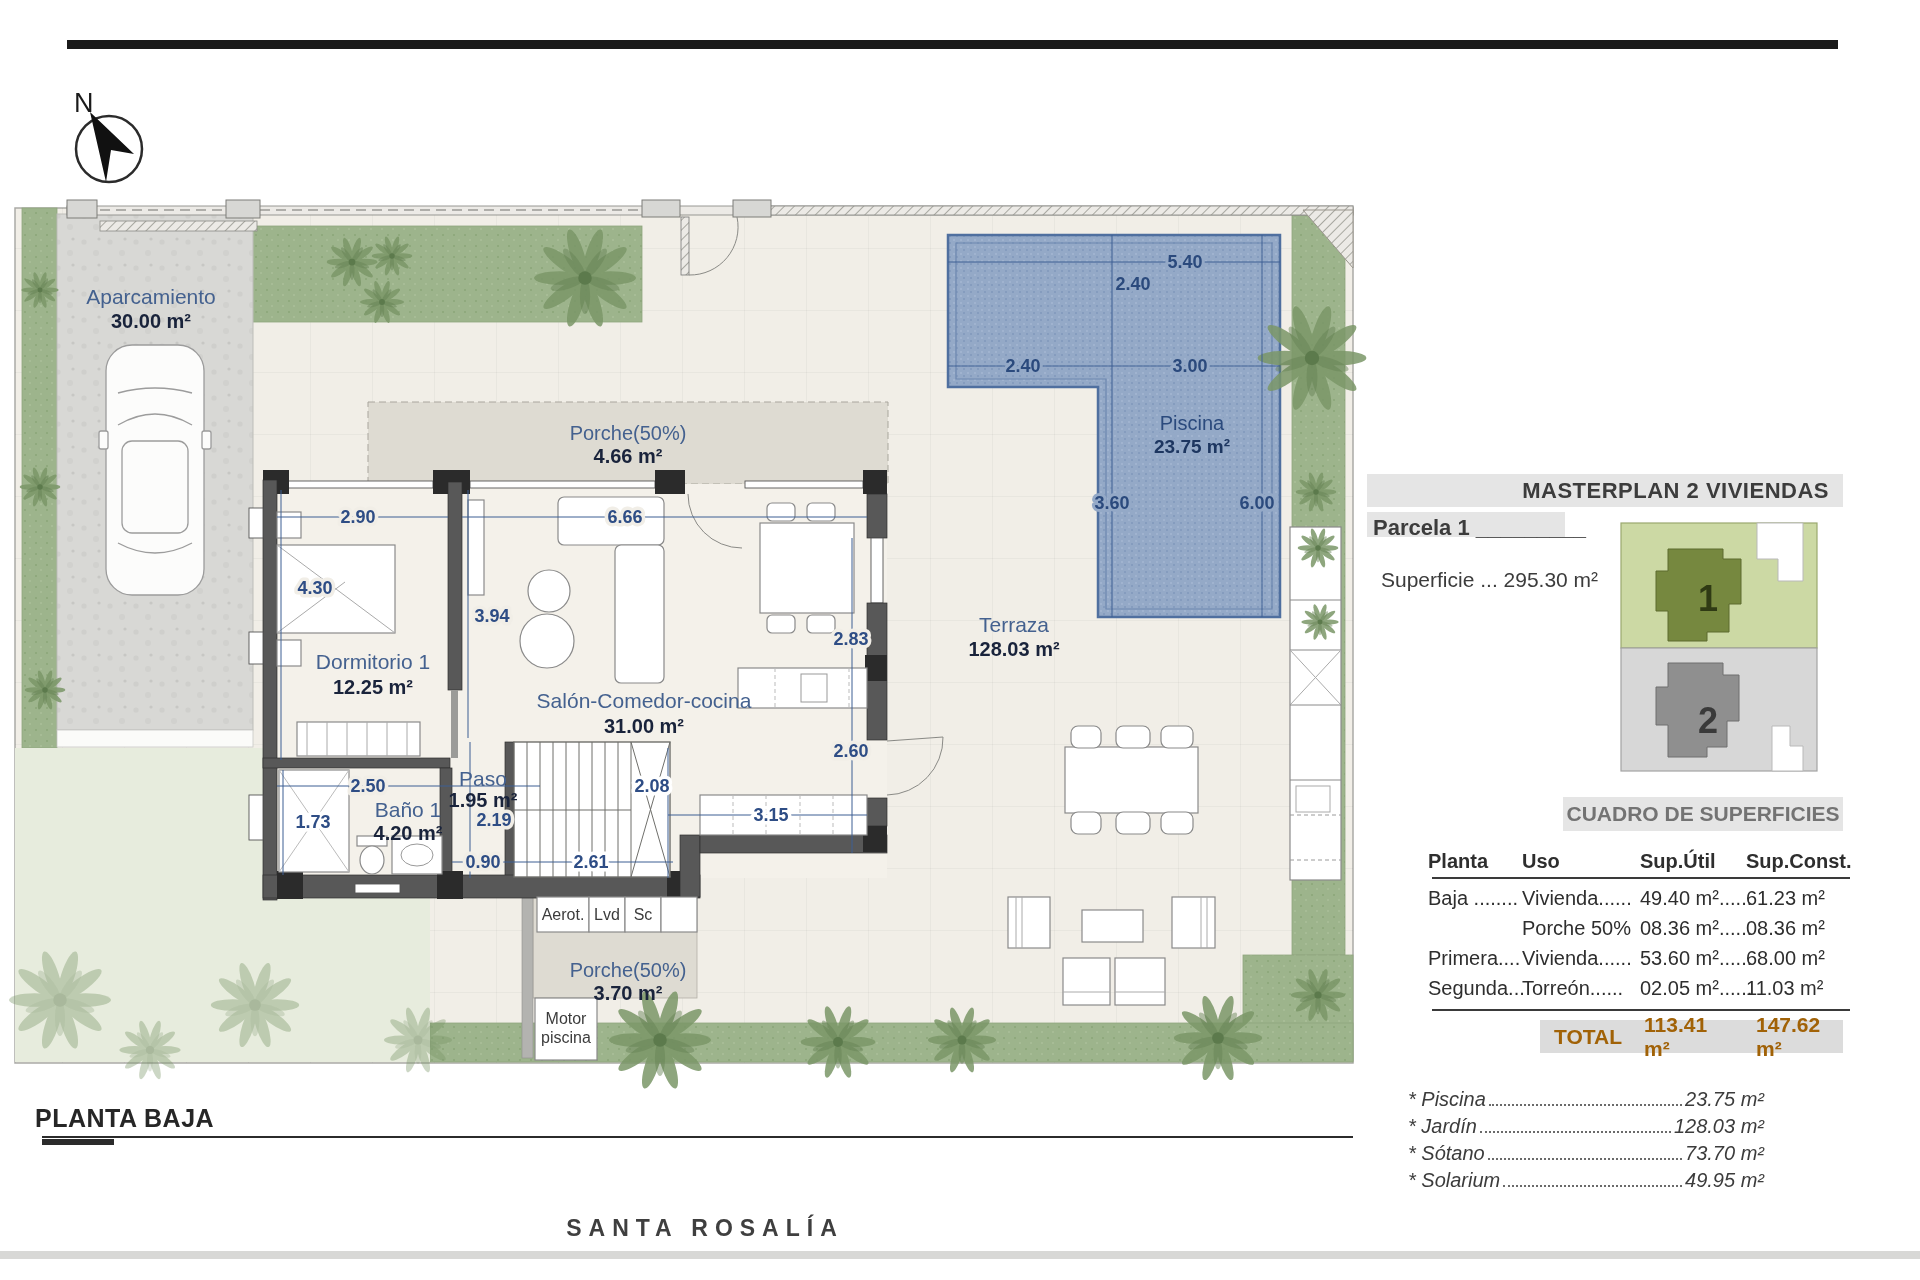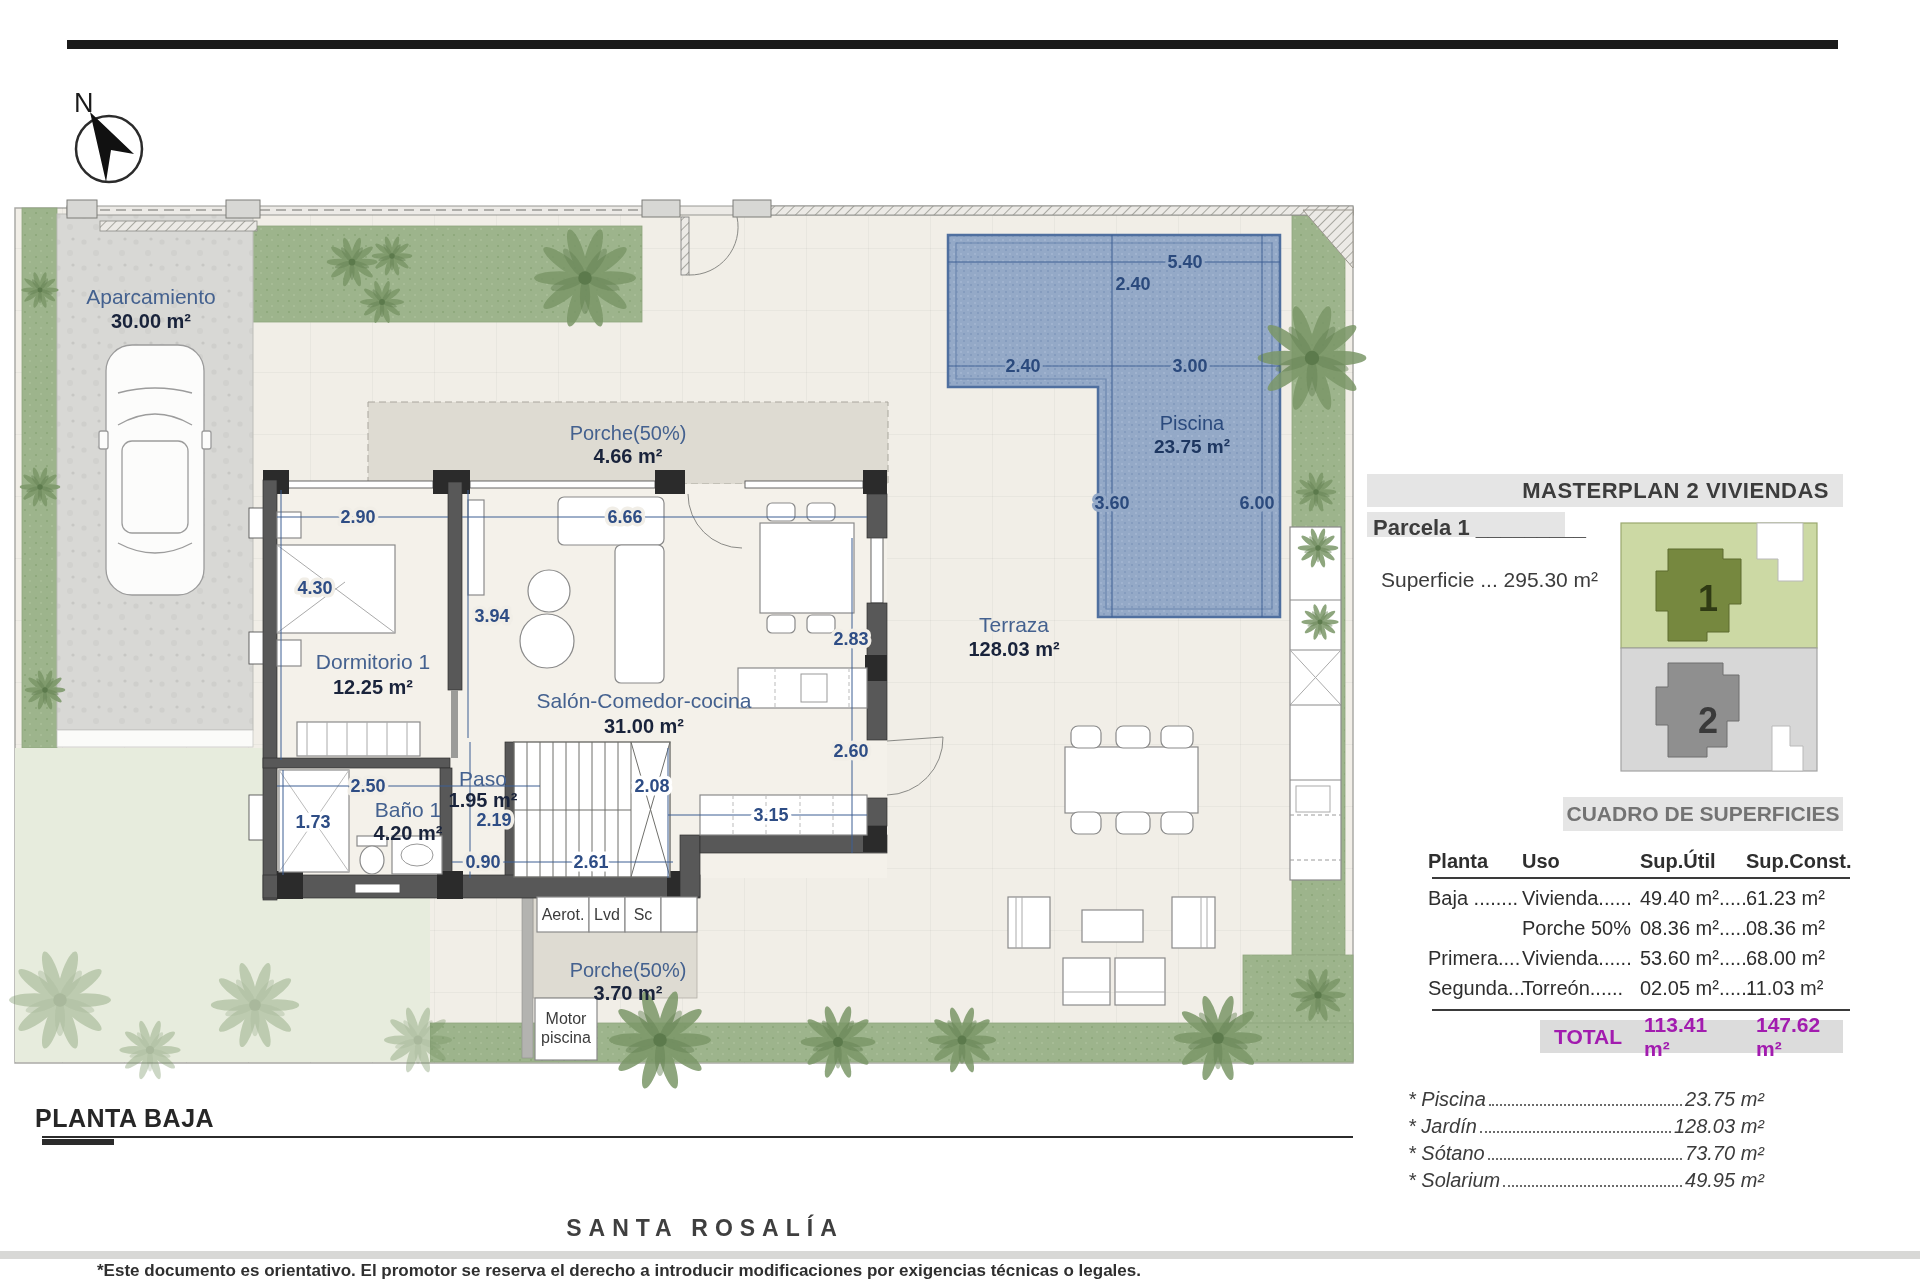--- a/index.html
+++ b/index.html
@@ -18,21 +18,21 @@
   #superficie{left:1373px;top:568px;font-size:21px;color:#3c3c3c;white-space:nowrap;margin-left:8px;}
   #minimap{left:1620px;top:521px;width:198px;height:252px;}
   #cuadro-band{left:1563px;top:797px;width:280px;height:34px;background:#e5e5e5;}
   #cuadro-band span{display:block;text-align:center;font-size:21px;font-weight:bold;color:#737373;line-height:34px;}
   #suptable{left:1428px;top:847px;width:422px;font-size:20px;color:#2e2e2e;}
   #suptable .trow{display:grid;grid-template-columns:94px 118px 106px 104px;height:30px;line-height:30px;white-space:nowrap;}
   #suptable .thead{font-weight:bold;height:28px;line-height:28px;}
   #suptable .rule{height:0;border-top:2px solid #3a3a3a;margin:2px 0 4px 4px;}
   #suptable .rule2{height:0;border-top:2px solid #3a3a3a;margin:6px 0 0 4px;}
   #total-band{left:1540px;top:1020px;width:303px;height:33px;background:#dcdcdc;display:flex;
-    align-items:center;font-weight:bold;font-size:21px;color:#a21caf;}
+    align-items:center;font-weight:bold;font-size:21px;color:#a16207;}
   #total-band .t1{padding-left:14px;}#total-band .t2{padding-left:22px;}#total-band .t3{padding-left:26px;}
   #extras{left:1408px;top:1088px;width:356px;font-style:italic;font-size:20px;color:#3c3c3c;}
   #extras .xrow{display:flex;align-items:baseline;height:27px;}
   #extras .dots{flex:1;border-bottom:2px dotted #6a6a6a;margin:0 3px 5px 3px;}
   #planta-baja{left:35px;top:1104px;font-size:25px;font-weight:700;color:#262626;letter-spacing:.5px;}
   #pb-line1{left:42px;top:1136px;width:1311px;height:2px;background:#2b2b2b;}
   #pb-line2{left:42px;top:1139px;width:72px;height:6px;background:#2b2b2b;}
   #brand{left:490px;top:1215px;width:430px;text-align:center;font-size:23px;font-weight:600;
     color:#3f3f3f;letter-spacing:7px;white-space:nowrap;}
   #footband{left:0;top:1251px;width:1920px;height:8px;background:#d8d8d6;}
@@ -503,15 +503,14 @@
     <span>49.95 m²</span>
   </div>
 </div>
 
 <div id="planta-baja" class="ov">PLANTA BAJA</div>
 <div id="pb-line1" class="ov"></div>
 <div id="pb-line2" class="ov"></div>
 
 <div id="brand" class="ov">SANTA ROSALÍA</div>
 <div id="footband" class="ov"></div>
-<div id="footnote" class="ov">*Este documento es orientativo. El promotor se reserva el derecho a introducir modificaciones por exigencias técnicas o legales.</div>
 
 </div>
 
 </body></html>

